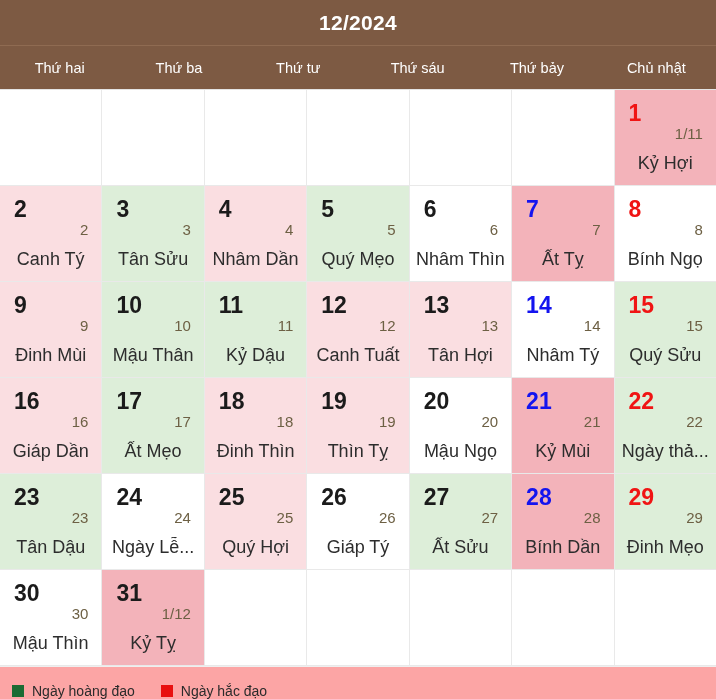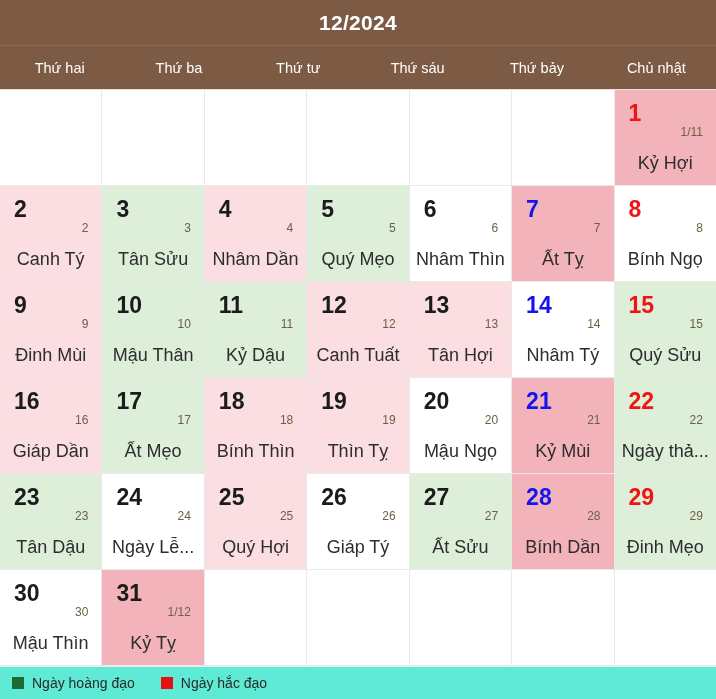--- a/index.html
+++ b/index.html
@@ -84,21 +84,21 @@
     color: #1b1b1b;
     line-height: 1;
   }
   .solar.wk-sat { color: #1414ef; }
   .solar.wk-sun { color: #f01414; }
 
   .lunar {
     position: absolute;
     right: 13px;
     top: 36px;
-    font-size: 12px;
+    font-size: 15px;
     color: #6d6044;
     line-height: 1;
   }
 
   .canchi {
     position: absolute;
     left: 0;
     right: 0;
     bottom: 11px;
     text-align: center;
@@ -107,23 +107,23 @@
     white-space: nowrap;
     overflow: hidden;
     text-overflow: ellipsis;
     padding: 0 5px;
   }
   
   .legend {
     flex: 0 0 33px;
     height: 33px;
     display: flex;
-    align-items: center;
+    align-items: flex-end;
     padding-left: 12px;
-    background: #5eead4;
+    background: #fca5a5;
     border-top: 1px solid #efefef;
   }
   .legend-item {
     display: flex;
     align-items: center;
     margin-right: 26px;
   }
   .legend-swatch {
     width: 12px;
     height: 12px;
@@ -250,21 +250,21 @@
           <div class="canchi">Giáp Dần</div>
         </div>
         <div class="day-cell bg-good">
           <div class="solar">17</div>
           <div class="lunar">17</div>
           <div class="canchi">Ất Mẹo</div>
         </div>
         <div class="day-cell bg-bad">
           <div class="solar">18</div>
           <div class="lunar">18</div>
-          <div class="canchi">Bính Thìn</div>
+          <div class="canchi">Đinh Thìn</div>
         </div>
         <div class="day-cell bg-bad">
           <div class="solar">19</div>
           <div class="lunar">19</div>
           <div class="canchi">Thìn Tỵ</div>
         </div>
         <div class="day-cell bg-plain">
           <div class="solar">20</div>
           <div class="lunar">20</div>
           <div class="canchi">Mậu Ngọ</div>

